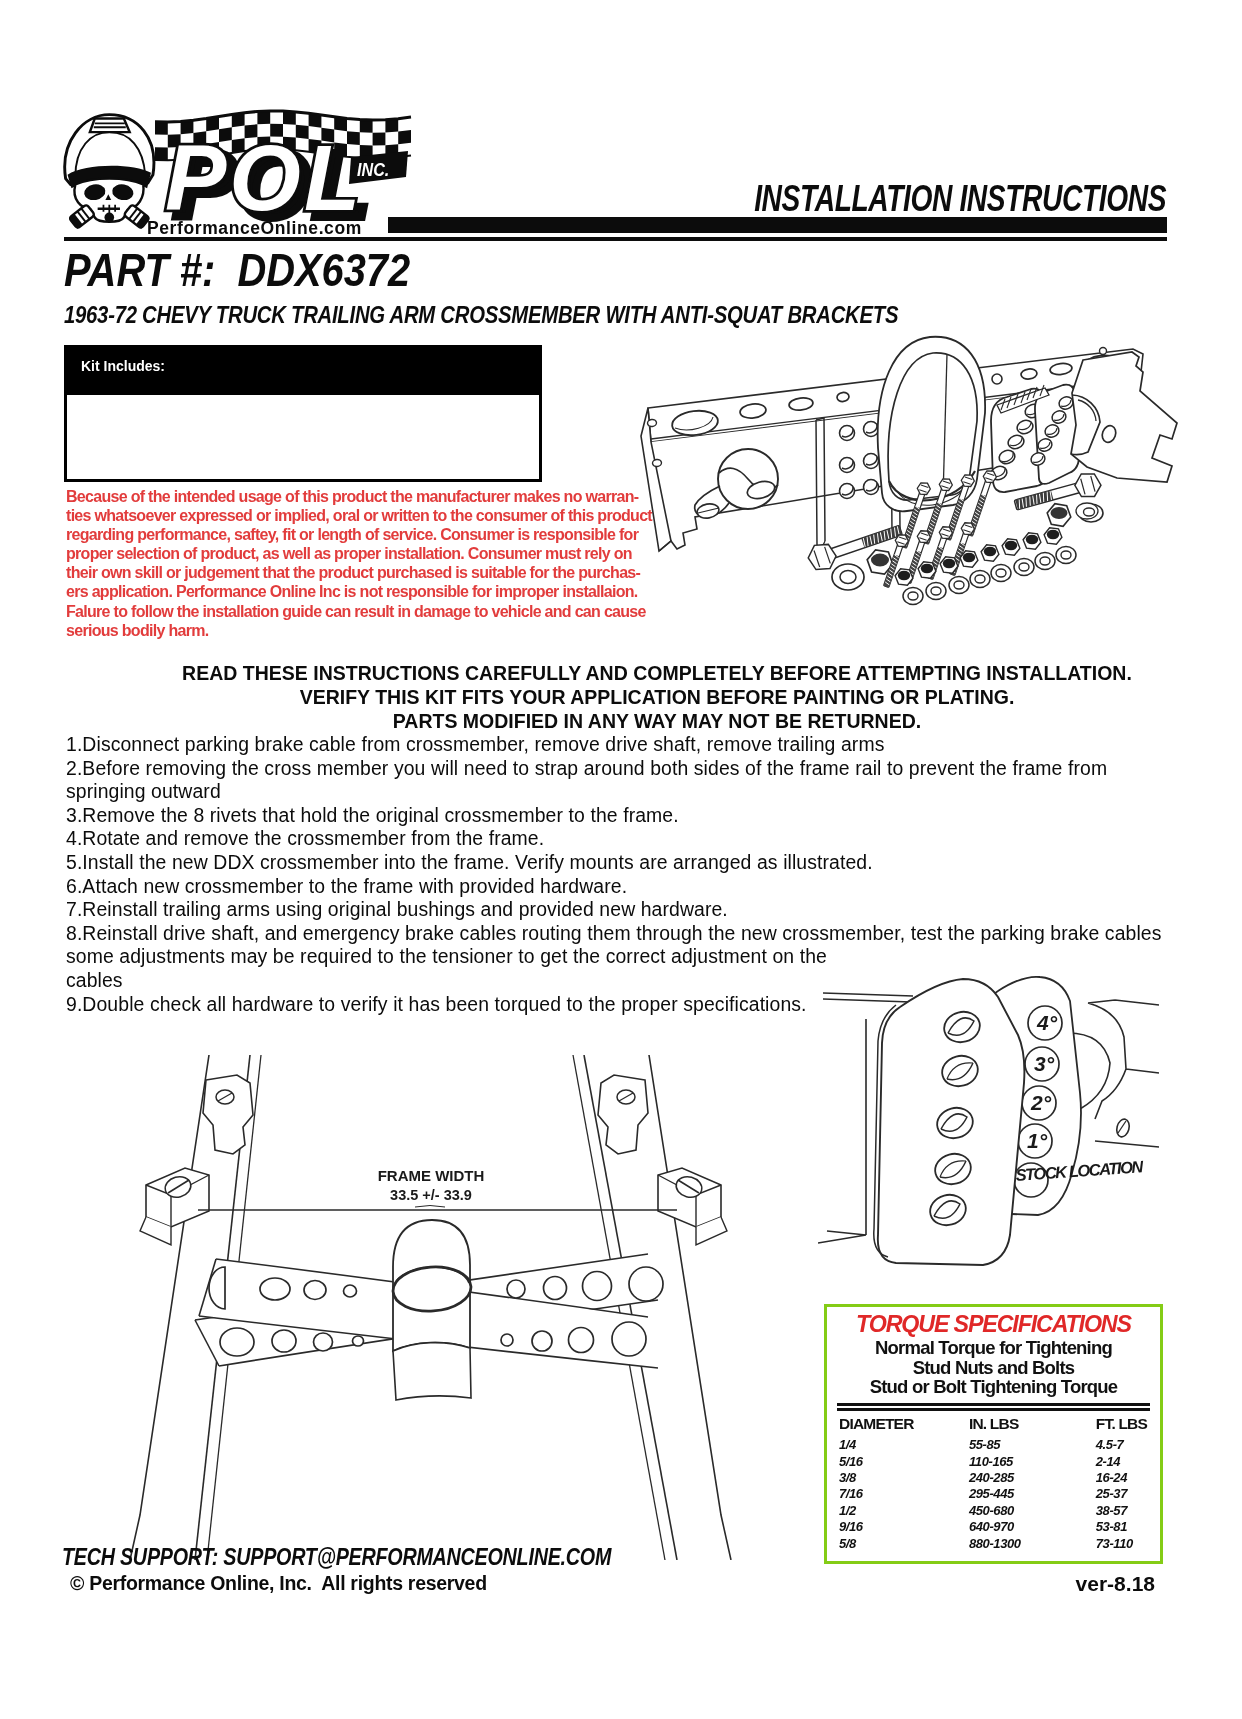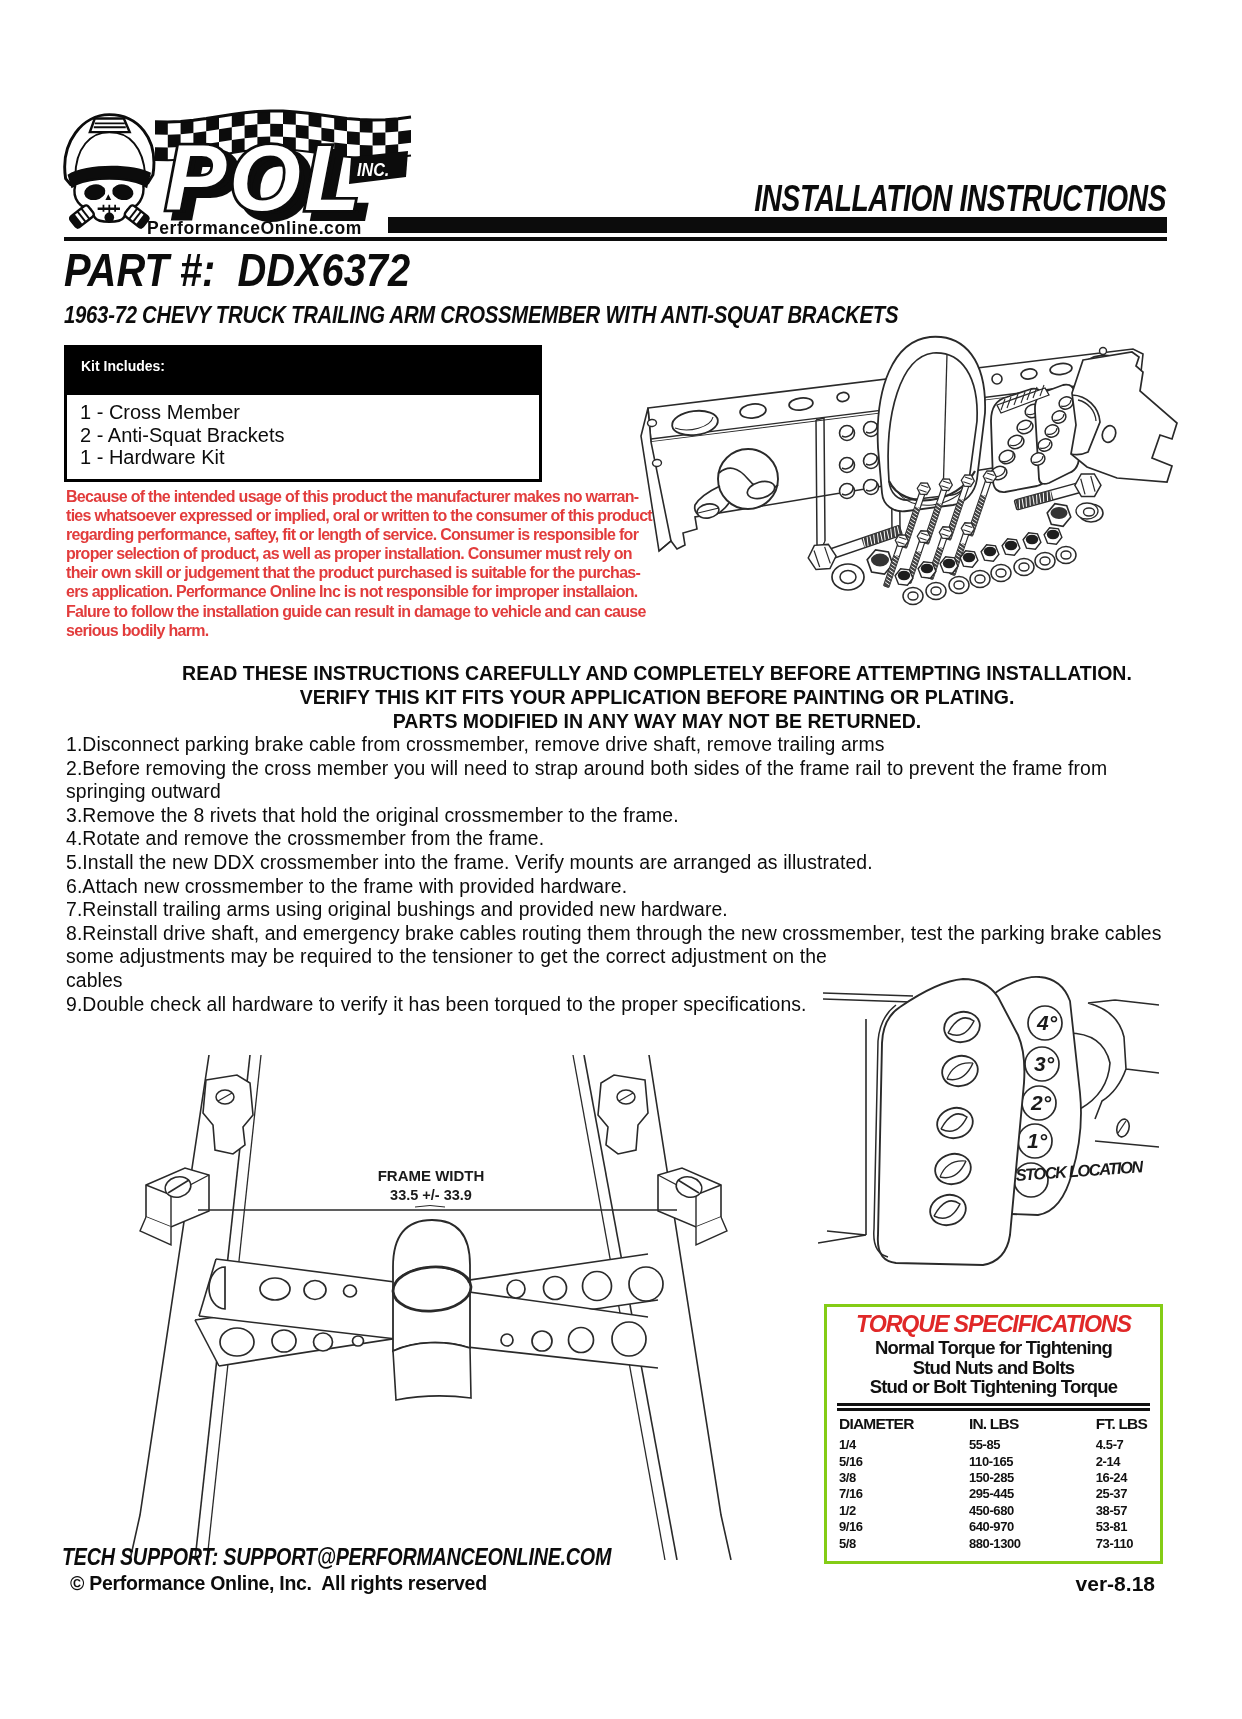--- a/index.html
+++ b/index.html
@@ -20,21 +20,21 @@
 #warranty .wt{font-size:15.5px;font-weight:bold;letter-spacing:-0.2px;margin-bottom:3px;}
 #warranty .wb{font-size:16px;font-weight:bold;line-height:19.1px;letter-spacing:-0.7px;white-space:nowrap;}
 #readblock{left:0px;top:661px;width:1234px;text-align:center;font-size:19.5px;font-weight:bold;line-height:24px;letter-spacing:0px;color:#0c0c0c;padding-left:40px;}
 #steps{left:66px;top:733px;width:1180px;font-size:19.4px;line-height:23.6px;letter-spacing:0.1px;white-space:nowrap;color:#0c0c0c;}
 #torque{left:824px;top:1304px;width:333px;height:254px;border:3px solid #84cc16;}
 #torque .tt{margin-top:3px;text-align:center;font-size:24px;font-weight:bold;font-style:italic;color:#e02828;letter-spacing:-1.2px;transform:scaleX(0.97);transform-origin:center top;}
 #torque .ts{text-align:center;font-size:18.5px;font-weight:bold;line-height:19.5px;letter-spacing:-0.8px;}
 #torque .rule{margin:6px 10px 0 10px;height:8px;border-top:3px solid #111;border-bottom:3px solid #111;box-sizing:border-box;}
 #torque table{margin:4px 0 0 12px;border-collapse:collapse;width:308px;}
 #torque th{text-align:left;font-size:15.5px;letter-spacing:-0.8px;padding:0 0 4px 0;white-space:nowrap;}
-#torque td{font-size:13px;font-weight:bold;letter-spacing:-0.4px;padding:0;height:16.4px;white-space:nowrap;}
+#torque td{font-size:13px;font-weight:bold;letter-spacing:-0.4px;padding:0;height:16.4px;white-space:nowrap;font-style:italic;}
 #ver{left:1060px;top:1572px;width:95px;text-align:right;font-size:21px;font-weight:bold;letter-spacing:0px;color:#0c0c0c;}
 #tech{left:62px;top:1544px;font-size:23.5px;font-weight:bold;font-style:italic;letter-spacing:-0.3px;color:#0c0c0c;transform:scaleX(0.84);transform-origin:left top;white-space:nowrap;}
 #copy{left:70px;top:1572px;font-size:19.5px;font-weight:bold;letter-spacing:-0.3px;color:#0c0c0c;}
 svg{display:block;}
 </style>
 </head>
 <body>
 <div id="page">
 
   <svg id="logo" class="abs" style="left:60px;top:103px" width="360" height="140" viewBox="0 0 360 140">
@@ -112,21 +112,20 @@
   <div id="instr-title" class="abs"><span>INSTALLATION INSTRUCTIONS</span></div>
   <div id="bar-thick" class="abs"></div>
   <div id="bar-thin" class="abs"></div>
   <div id="part" class="abs">PART #:&nbsp;&nbsp;DDX6372</div>
   <div id="subtitle" class="abs">1963-72 CHEVY TRUCK TRAILING ARM CROSSMEMBER WITH ANTI-SQUAT BRACKETS</div>
 
   <div id="kitbox" class="abs">
     <div id="kithead">
         <span>Kit Includes:</span>
       </div>
-    <div id="kititems">1 - Cross Member<br>2 - Anti-Squat Brackets<br>1 - Hardware Kit</div>
   </div>
 
   <div id="warranty" class="abs">
     <div class="wb">Because of the intended usage of this product the manufacturer makes no warran-<br>ties
  whatsoever expressed or implied, oral or written to the consumer of this product<br>regarding
  performance, saftey, fit or length of service. Consumer is responsible for<br>proper
  selection of product, as well as proper installation. Consumer must rely on<br>their
  own skill or judgement that the product purchased is suitable for the purchas-<br>ers
  application. Performance Online Inc is not responsible for improper installaion.<br>Falure
  to follow the installation guide can result in damage to vehicle and can cause<br>serious bodily harm.</div>
@@ -556,21 +555,21 @@
             <td>55-85</td>
             <td>4.5-7</td>
           </tr>
       <tr>
             <td>5/16</td>
             <td>110-165</td>
             <td>2-14</td>
           </tr>
       <tr>
             <td>3/8</td>
-            <td>150-285</td>
+            <td>240-285</td>
             <td>16-24</td>
           </tr>
       <tr>
             <td>7/16</td>
             <td>295-445</td>
             <td>25-37</td>
           </tr>
       <tr>
             <td>1/2</td>
             <td>450-680</td>

